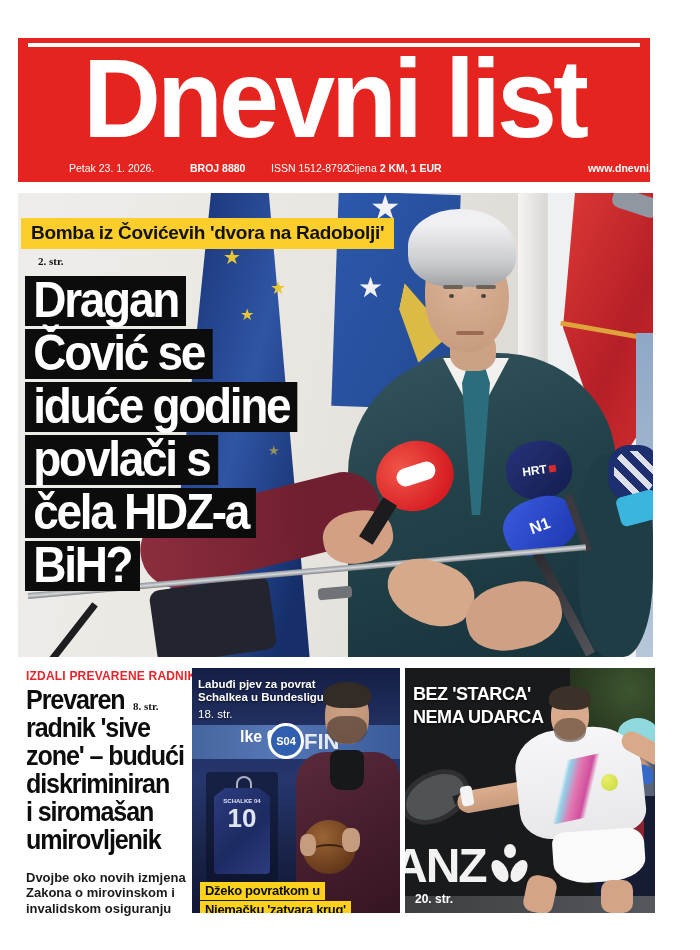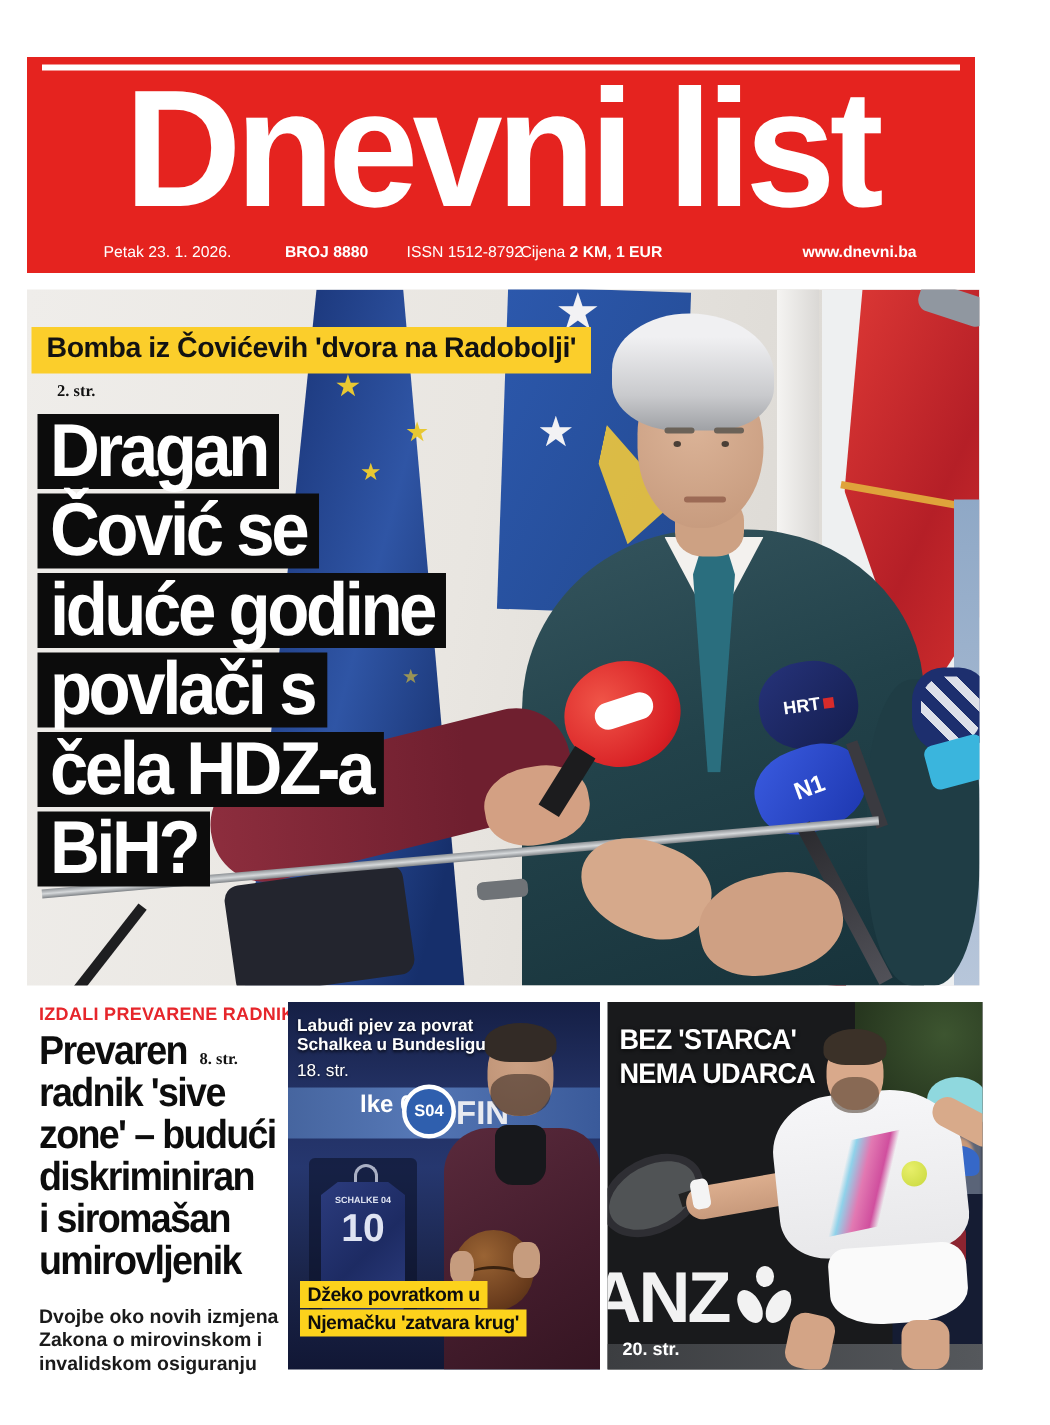--- a/index.html
+++ b/index.html
@@ -12,21 +12,21 @@
   .mast-line{left:28px;top:43px;width:612px;height:4px;background:#ffffff;}
   .mast-logo{left:18px;top:40px;width:632px;height:122px;text-align:center;color:#ffffff;
              font-size:108px;font-weight:bold;letter-spacing:-4px;line-height:118px;
              transform:scaleY(1.03);}
   .info{top:162px;font-size:10.5px;color:#ffffff;white-space:nowrap;padding-left:32px;}
   .i-date{left:37px;}
   .i-issue{left:158px;font-weight:bold;}
   .i-issn{left:239px;}
   .i-price{left:315px;}
   .i-price b{font-weight:bold;}
-  .i-web{left:450px;width:182px;text-align:center;font-weight:bold;}
+  .i-web{left:450px;width:182px;text-align:right;font-weight:bold;}
 
   
   .photo1{left:18px;top:193px;width:635px;height:464px;overflow:hidden;
           background:linear-gradient(100deg,#efedea 0%,#e9e6e1 45%,#dedbd6 75%,#e7e5e2 100%);}
   .eu-flag{left:142px;top:0;width:170px;height:464px;
            clip-path:polygon(30% 0,64% 0,88% 100%,2% 100%);
            background:linear-gradient(105deg,#1a3578 12%,#2f55a5 48%,#162f6b 82%);}
   .star{color:#e8c832;position:absolute;}
   .bih-flag{left:317px;top:0;width:122px;height:215px;transform:rotate(2deg);
             background:linear-gradient(115deg,#2c58ac,#234a92);}
@@ -149,21 +149,21 @@
   .fb-ball{left:110px;top:152px;width:54px;height:54px;border-radius:50%;
            background:radial-gradient(circle at 38% 32%,#9a6434,#6b3d1d 65%,#4a2813);}
   .fb-ballseam{position:absolute;left:8px;top:24px;width:38px;height:14px;border-top:2px solid #3a220f;
                border-radius:50%;}
   .fb-hand1{left:108px;top:166px;width:16px;height:22px;background:#c69c7e;border-radius:40%;}
   .fb-hand2{left:150px;top:160px;width:18px;height:24px;background:#c69c7e;border-radius:40%;}
   .fb-over{left:6px;top:10px;color:#ffffff;font-weight:bold;font-size:11.5px;line-height:12.5px;
            text-shadow:0 1px 2px rgba(0,0,0,.7);}
   .fb-ref{left:6px;top:40px;color:#ffffff;font-weight:normal;font-size:11.5px;
           text-shadow:0 1px 2px rgba(0,0,0,.7);}
-  .fb-cap{left:8px;top:186px;}
+  .fb-cap{left:8px;top:214px;}
   .fb-cap div{display:table;background:#fcd21c;color:#0d0d0d;font-size:13px;font-weight:bold;
               letter-spacing:-0.3px;padding:1px 5px 2px;margin-bottom:1px;white-space:nowrap;}
 
   
   .photo3{left:405px;top:668px;width:250px;height:245px;overflow:hidden;background:#191a1c;}
   .tn-trees{left:165px;top:0;width:85px;height:72px;
             background:radial-gradient(circle at 70% 30%,#3d5530,#27371f 75%);}
   .tn-umbrella{left:213px;top:50px;width:40px;height:30px;background:#8fd8de;
                border-radius:60% 60% 12% 12%;}
   .tn-crowd{left:168px;top:80px;width:82px;height:58px;background:

